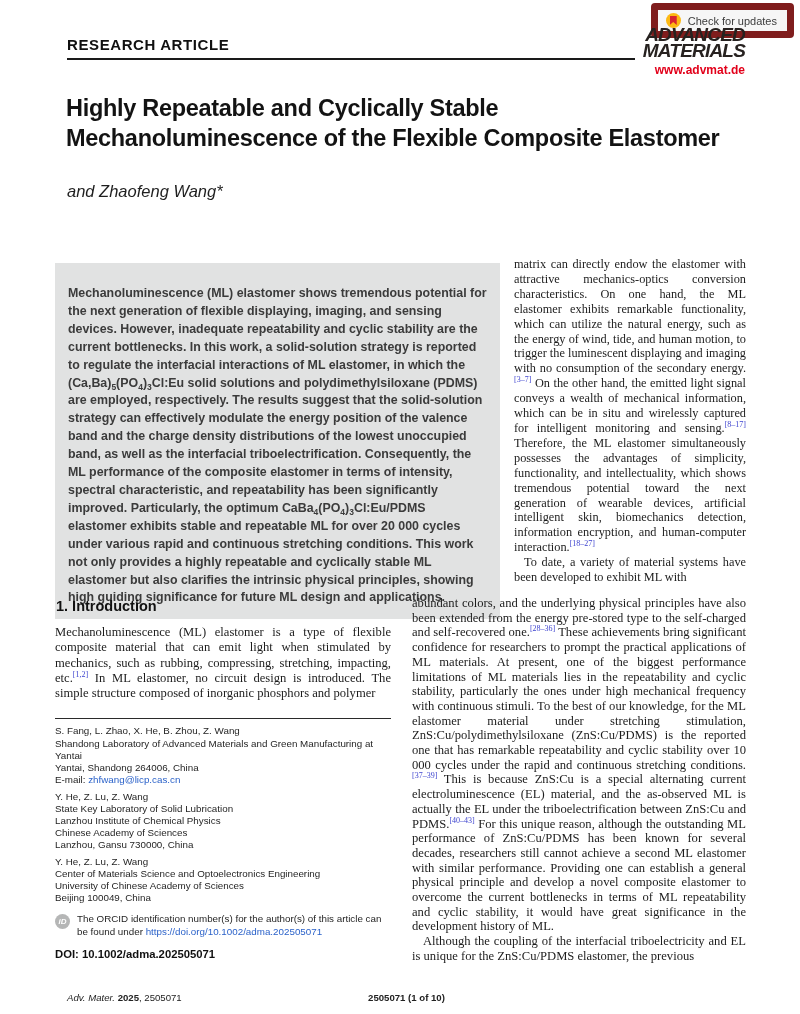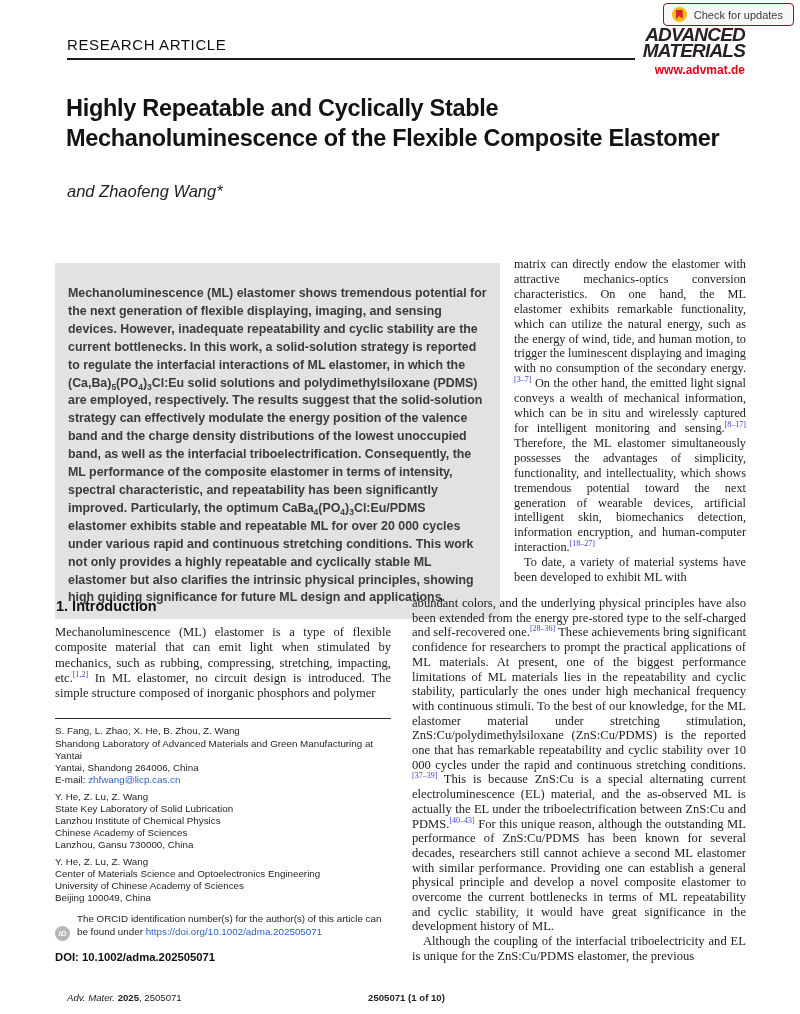--- a/index.html
+++ b/index.html
@@ -1,27 +1,27 @@
 <!DOCTYPE html>
 <html><head>
 <meta charset="utf-8">
 <style>
   html,body{margin:0;padding:0;background:#ffffff;}
   .page{position:relative;width:800px;height:1014px;background:#ffffff;overflow:hidden;
         font-family:"Liberation Serif",serif;color:#1c1c1c;}
 
   
   .check-badge{position:absolute;top:3px;right:6px;display:flex;align-items:center;gap:7px;
-        border:1px solid #7f1d1d;background:#f6f6f6;border-radius:4px;padding:3px 10px 3px 8px;
+        border:7px solid #7f1d1d;background:#f6f6f6;border-radius:4px;padding:3px 10px 3px 8px;
         font-family:"Liberation Sans",sans-serif;font-size:11px;color:#3c3c3c;cursor:pointer;}
   .crossmark{position:relative;width:15px;height:15px;border-radius:50%;background:#fdb913;flex:0 0 auto;}
   .crossmark::after{content:"";position:absolute;left:4px;top:3px;width:7px;height:9px;background:#d8242f;
         clip-path:polygon(0 0,100% 0,100% 100%,50% 68%,0 100%);}
   .research-article{position:absolute;left:67px;top:36px;font-family:"Liberation Sans",sans-serif;
-        font-weight:normal;font-size:15px;letter-spacing:0.6px;color:#101010;text-align:right;}
+        font-weight:bold;font-size:15px;letter-spacing:0.6px;color:#101010;text-align:right;}
   .header-rule{position:absolute;left:67px;top:58px;width:568px;height:2px;background:#1a1a1a;}
   .logo{position:absolute;right:55px;top:27px;text-align:right;font-family:"Liberation Sans",sans-serif;
         font-weight:bold;font-style:italic;font-size:19px;line-height:16px;color:#272220;letter-spacing:-0.8px;}
   .logo-url{position:absolute;right:55px;top:63px;font-family:"Liberation Sans",sans-serif;
         font-weight:bold;font-size:12px;color:#e2001a;cursor:pointer;text-align:center;}
 
   
   .title{position:absolute;left:66px;top:93px;width:700px;font-family:"Liberation Sans",sans-serif;
         font-weight:bold;font-size:23.5px;line-height:30px;color:#131313;letter-spacing:-0.3px;}
   .authors{position:absolute;left:67px;top:178px;width:680px;font-family:"Liberation Sans",sans-serif;
@@ -41,21 +41,21 @@
   .intro-head{font-family:"Liberation Sans",sans-serif;font-weight:bold;font-size:14.5px;
         color:#111;margin:0 0 11px 1px;}
   .body-par{margin:0;font-size:12.6px;line-height:15.3px;text-align:justify;}
   .foot-rule{border:none;border-top:1.5px solid #2a2a2a;margin:17px 0 6px 0;}
   .affil{font-family:"Liberation Sans",sans-serif;font-size:9.8px;line-height:12.2px;color:#1f1f1f;}
   .affil .group{margin-bottom:4px;}
   .orcid-row{display:flex;gap:7px;margin-top:9px;font-family:"Liberation Sans",sans-serif;
         font-size:9.8px;line-height:12.2px;color:#1f1f1f;}
   .orcid-icon{flex:0 0 auto;width:15px;height:15px;border-radius:50%;background:#b5b6b6;color:#fff;
         font-family:"Liberation Sans",sans-serif;font-size:8px;font-weight:bold;font-style:italic;
-        display:flex;align-items:center;justify-content:center;margin-top:13px;}
+        display:flex;align-items:center;justify-content:center;margin-top:1px;}
   .doi-line{margin-top:10px;font-family:"Liberation Sans",sans-serif;font-weight:bold;font-size:11.3px;color:#111;}
   .right-col{position:absolute;left:412px;top:596px;width:334px;font-size:12.6px;line-height:14.7px;
         text-align:justify;}
   .right-col p{margin:0;}
   .right-col p.indent{text-indent:11px;}
 
   
   .footer{position:absolute;left:67px;top:992px;width:679px;display:flex;
         font-family:"Liberation Sans",sans-serif;font-size:9.6px;color:#222;}
   .footer .f-left{flex:1;text-align:left;}

